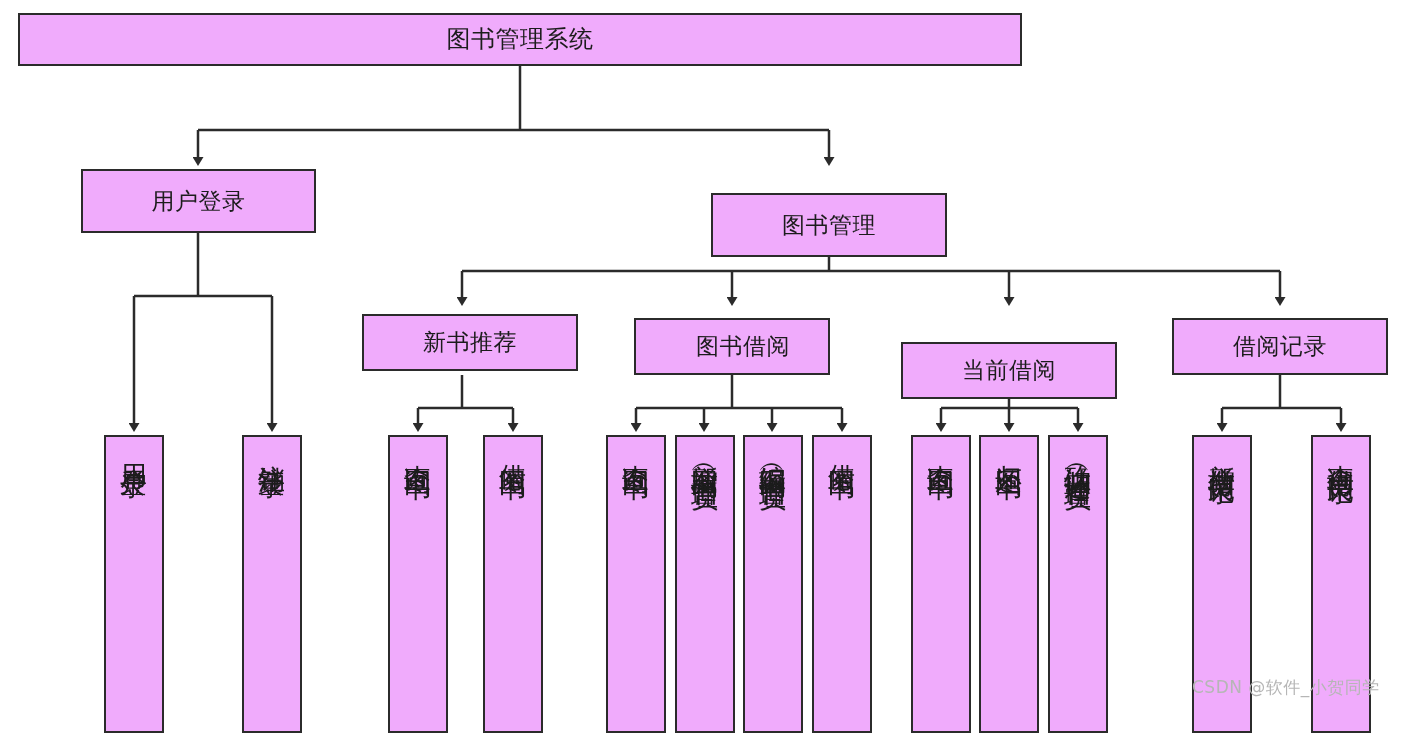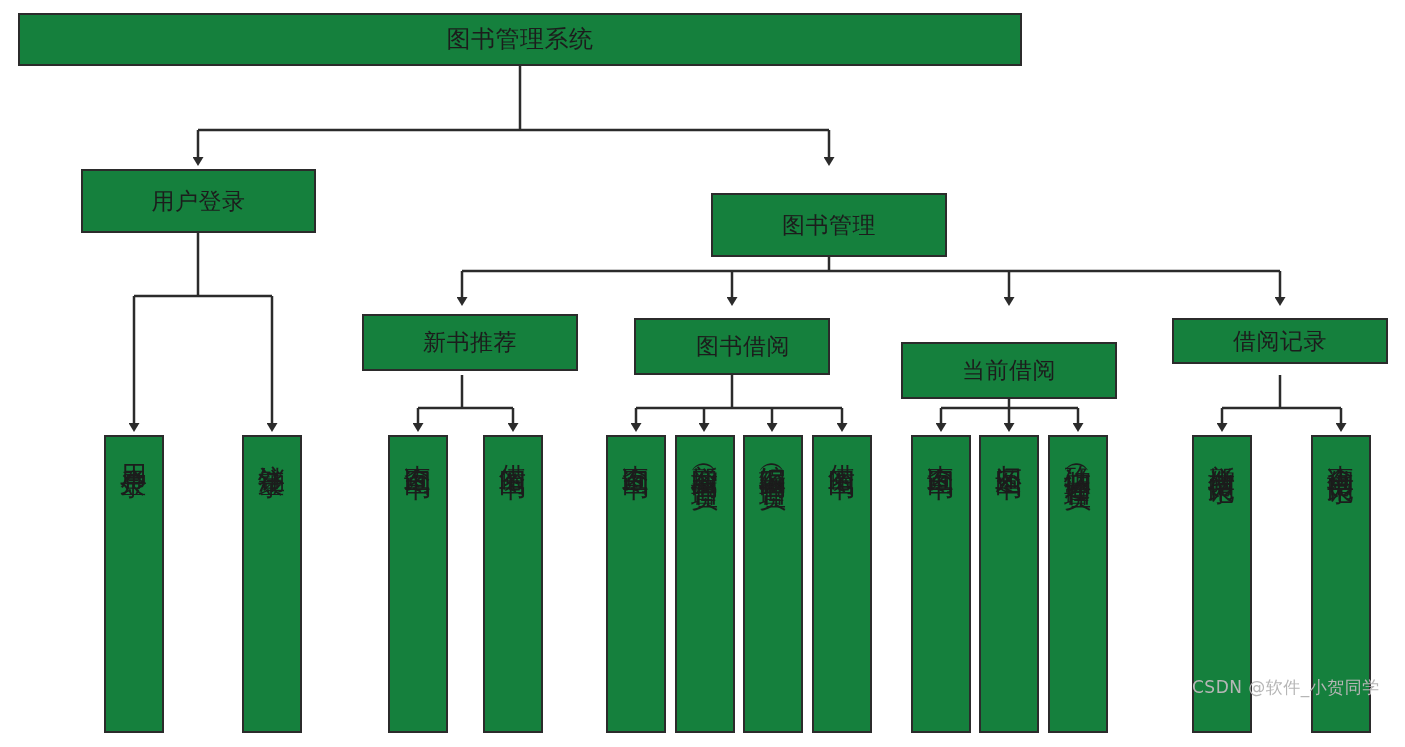--- a/index.html
+++ b/index.html
@@ -22,21 +22,21 @@
     left: 0;
     top: 0;
     width: 1405px;
     height: 747px;
     pointer-events: none;
   }
   .node {
     position: absolute;
     box-sizing: border-box;
     border: 2.5px solid #2b2b2b;
-    background: #15803d;
+    background: #f0abfc;
     display: flex;
     align-items: center;
     justify-content: center;
     color: #1c1c1c;
   }
   .node .label {
     text-align: center;
     line-height: 1.14;
     letter-spacing: 0.5px;
   }
@@ -138,21 +138,21 @@
 
   <div class="node horiz" style="left:362px; top:314px; width:216px; height:57px;align-items:center;">
     <span class="label">新书推荐</span>
   </div>
   <div class="node horiz" style="left:634px; top:318px; width:196px; height:57px;padding-left:22px;">
     <span class="label">图书借阅</span>
   </div>
   <div class="node horiz" style="left:901px; top:318px; width:216px; height:57px;margin-top:24px;">
     <span class="label">当前借阅</span>
   </div>
-  <div class="node horiz" style="left:1172px; top:318px; width:216px; height:46px;">
+  <div class="node horiz" style="left:1172px; top:318px; width:216px; height:57px;">
     <span class="label">借阅记录</span>
   </div>
 
   <div class="node vert" style="left:104px; top:435px; width:60px; height:298px;">
     <span class="label">用户登录</span>
   </div>
   <div class="node vert" style="left:242px; top:435px; width:60px; height:298px;">
     <span class="label">注销登录</span>
   </div>
 

